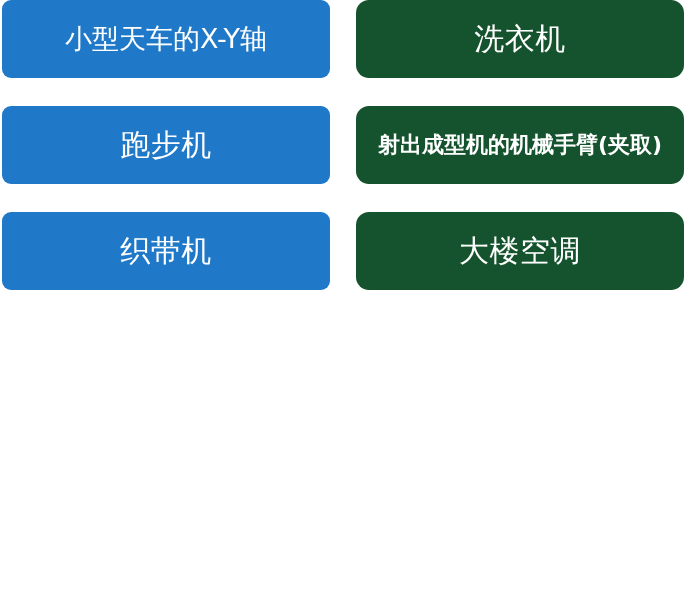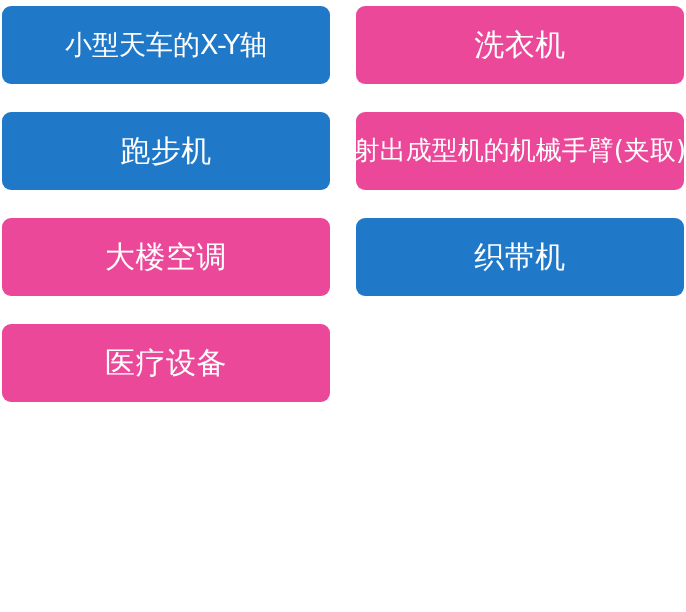--- a/index.html
+++ b/index.html
@@ -12,21 +12,21 @@
     width: 686px;
     height: 612px;
     overflow: hidden;
     font-family: "DejaVu Sans", "Liberation Sans", sans-serif;
   }
 
   .grid {
     box-sizing: border-box;
     width: 686px;
     height: 612px;
-    padding: 6px 2px 5px 2px;
+    padding: 0 2px 5px 2px;
     display: grid;
     grid-template-columns: 328px 328px;
     grid-template-rows: repeat(6, 78px);
     column-gap: 26px;
     row-gap: 28px;
     align-content: start;
     justify-content: center;
   }
 
   .pill {
@@ -43,26 +43,26 @@
     padding: 0 2px;
     white-space: nowrap;
     overflow: hidden;
     letter-spacing: 0.5px;
     -webkit-font-smoothing: antialiased;
     cursor: pointer;
     user-select: none;
   }
 
   .pill.blue   { background: #1f79c8; }
-  .pill.orange { background: #ec4899; }
+  .pill.orange { background: #14532d; border-radius: 13px; }
 
   
   .size-lg { font-size: 30px; }
   .size-md { font-size: 27px; letter-spacing: 0px; }
-  .size-sm { font-size: 26px; letter-spacing: 0px; }
+  .size-sm { font-size: 22px; letter-spacing: 0px; font-weight: bold; }
 </style>
 </head>
 <body>
 
 <div class="grid">
 
   <div class="pill blue size-md">
     <span>小型天车的X-Y轴</span>
   </div>
   <div class="pill orange size-lg">
@@ -70,25 +70,22 @@
   </div>
 
   <div class="pill blue size-lg">
     <span>跑步机</span>
   </div>
   <div class="pill orange size-sm">
     <span>射出成型机的机械手臂(夹取)</span>
   </div>
 
 
+  <div class="pill blue size-lg">
+    <span>织带机</span>
+  </div>
   <div class="pill orange size-lg">
     <span>大楼空调</span>
   </div>
-  <div class="pill blue size-lg">
-    <span>织带机</span>
-  </div>
 
 
-  <div class="pill orange size-lg">
-    <span>医疗设备</span>
-  </div>
 
 </div>
 
 </body></html>

